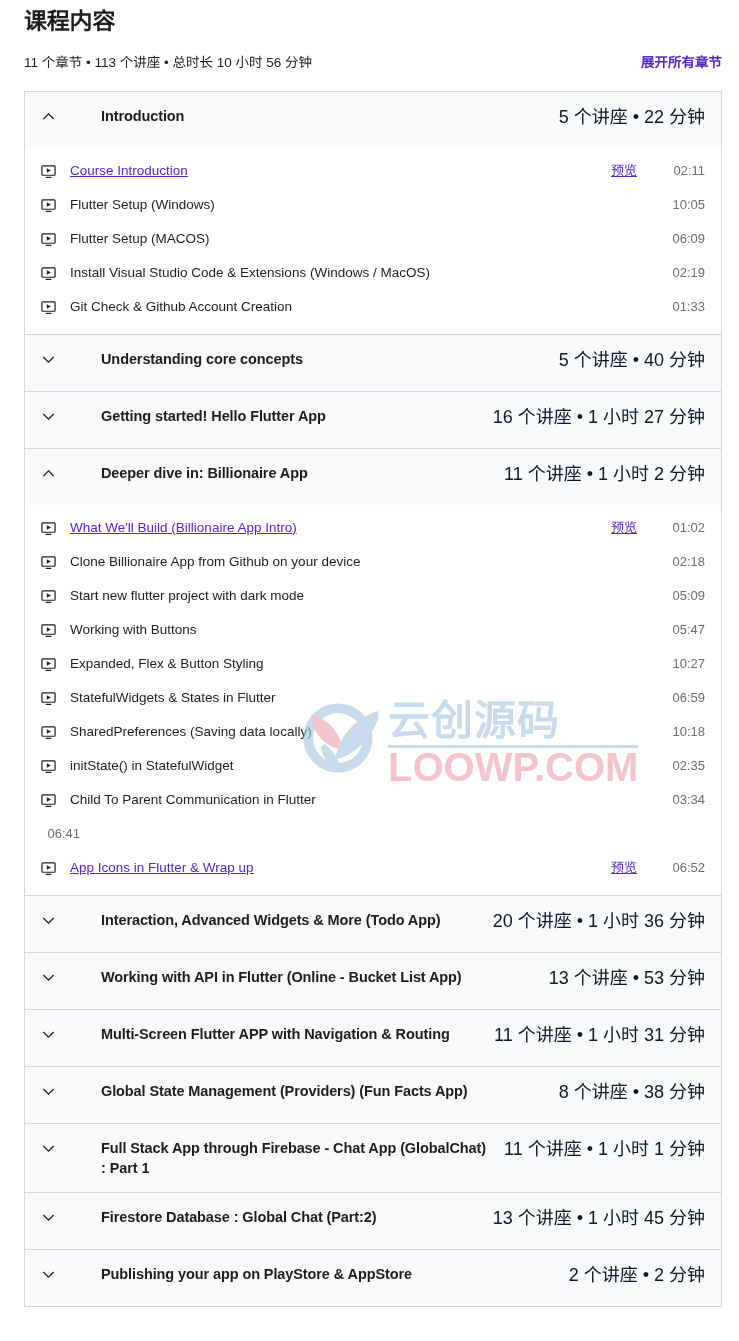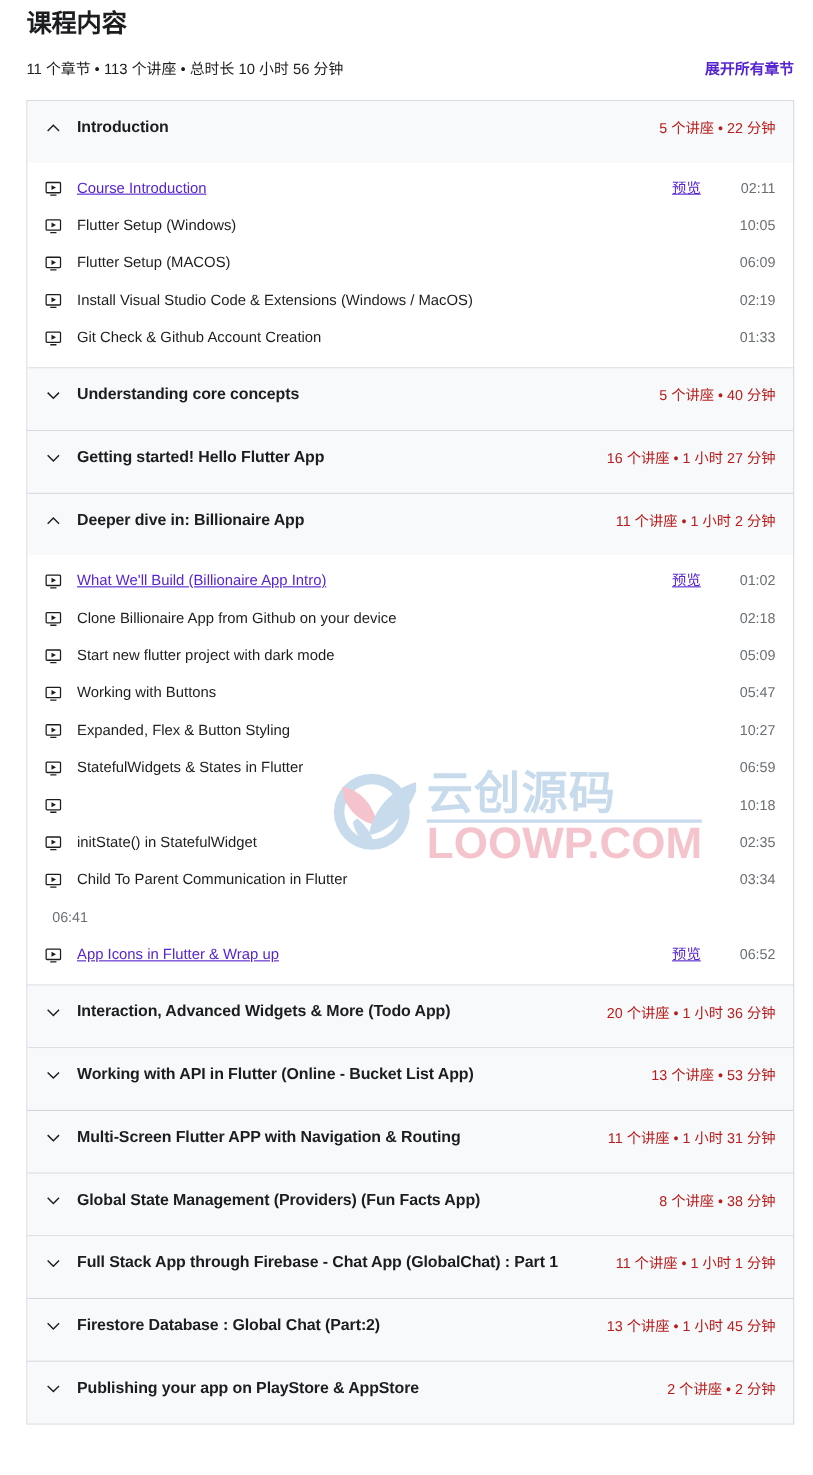--- a/index.html
+++ b/index.html
@@ -72,20 +72,21 @@
     min-height: 56px;
   }
   .section-header.expanded { }
 
   .sh-left {
     display: flex;
     align-items: flex-start;
     flex: 1 1 auto;
     min-width: 0;
     padding-right: 14px;
+    gap: 31px;
   }
   .chev {
     flex: 0 0 auto;
     width: 16px;
     height: 20px;
     display: flex;
     align-items: center;
     justify-content: center;
     margin-right: 14px;
     margin-top: 0px;
@@ -93,23 +94,23 @@
   .chev svg { display: block; }
   .section-title {
     font-size: 14.5px;
     font-weight: 700;
     line-height: 20px;
     color: #1c1d1f;
     letter-spacing: -0.1px;
   }
   .sh-right {
     flex: 0 0 auto;
-    font-size: 13px;
+    font-size: 18px;
     line-height: 20px;
-    color: #b91c1c;
+    color: #0f172a;
     white-space: nowrap;
     text-align: left;
     padding-top: 1px;
   }
 
   
   .section-body {
     background: #ffffff;
     padding: 6px 0 10px 0;
   }
@@ -446,20 +447,21 @@
           </div>
           <div class="lecture">
             <div class="lec-left">
               <span class="vid-icon">
                 <svg width="15" height="15" viewBox="0 0 16 16">
                   <rect x="1" y="2" width="14" height="10" rx="1" fill="none" stroke="#1c1d1f" stroke-width="1.3"></rect>
                   <path d="M6.2 4.6 L10.6 7 L6.2 9.4 Z" fill="#1c1d1f"></path>
                   <path d="M5 14.3 H11" stroke="#1c1d1f" stroke-width="1.3"></path>
                 </svg>
               </span>
+              <span class="lec-title">SharedPreferences (Saving data locally)</span>
             </div>
             <div class="lec-right">
               <span class="duration">10:18</span>
             </div>
           </div>
           <div class="lecture">
             <div class="lec-left">
               <span class="vid-icon">
                 <svg width="15" height="15" viewBox="0 0 16 16">
                   <rect x="1" y="2" width="14" height="10" rx="1" fill="none" stroke="#1c1d1f" stroke-width="1.3"></rect>

